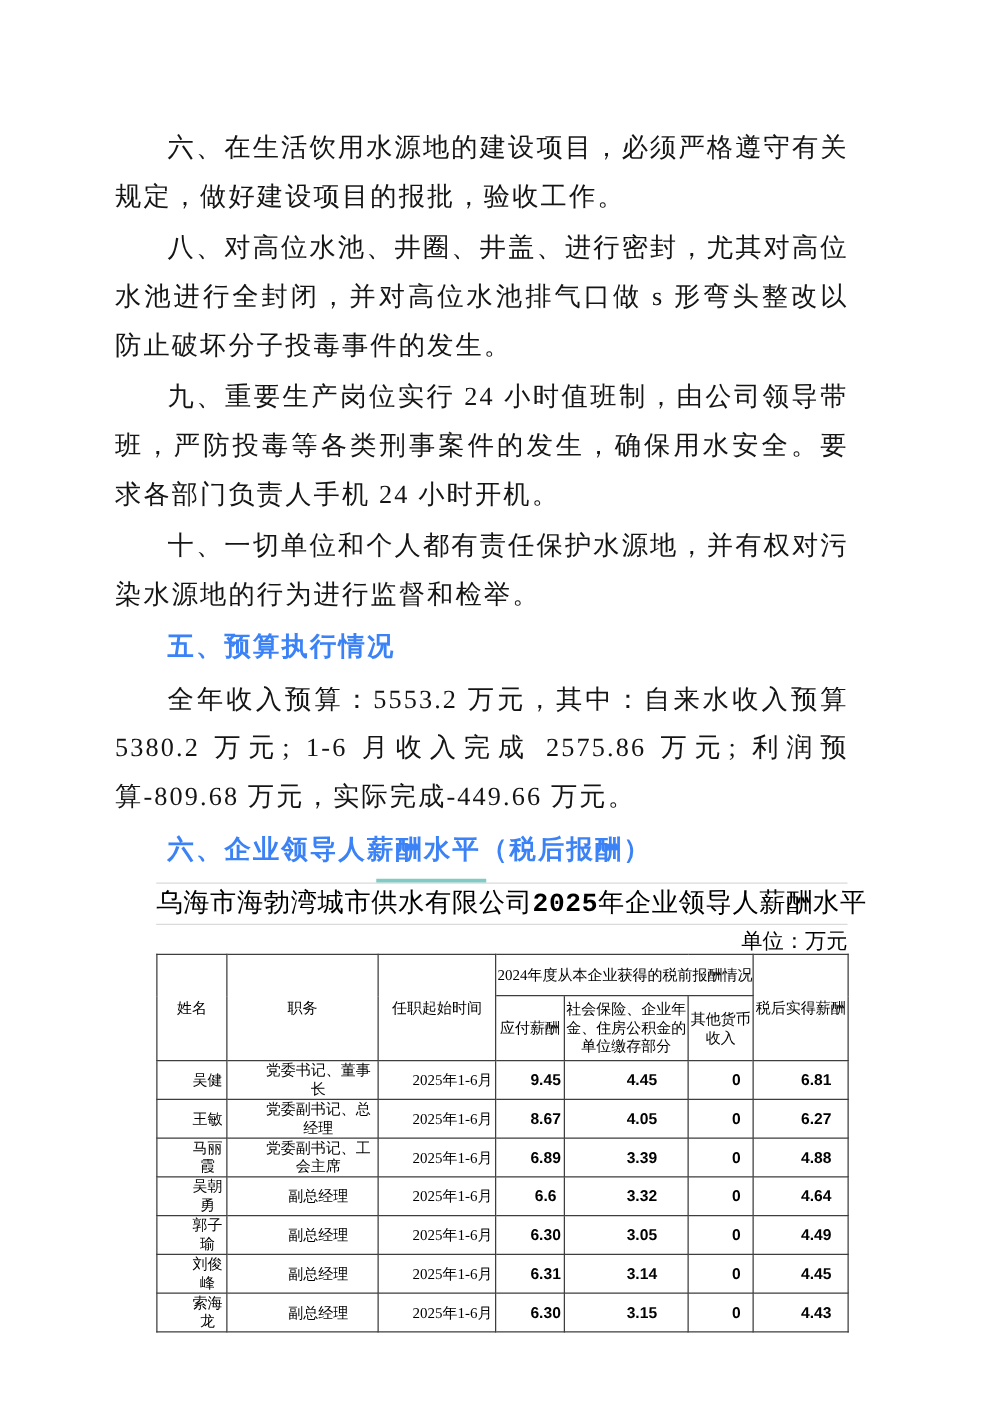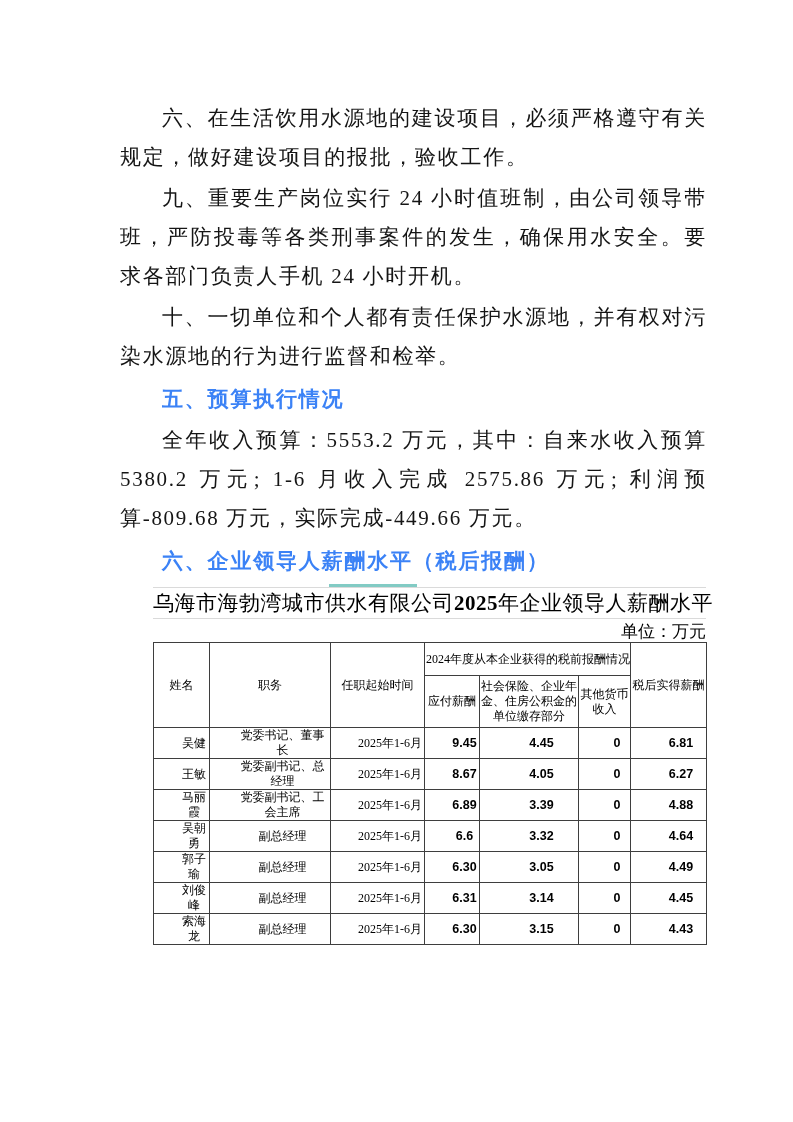--- a/index.html
+++ b/index.html
@@ -8,21 +8,21 @@
     position: relative;
     width: 793px;
     height: 1122px;
     background: #ffffff;
     overflow: hidden;
     font-family: "Liberation Serif", serif;
     color: #141414;
   }
   .doc {
     position: absolute;
-    left: 120px;
+    left: 92px;
     top: 97px;
     width: 587px;
   }
   .body-para {
     margin: 2px 0;
     font-size: 21px;
     line-height: 39px;
     letter-spacing: 1.7px;
     text-align: justify;
     text-indent: 42px;
@@ -60,21 +60,21 @@
   .report-title {
     text-align: center;
     font-size: 21px;
     line-height: 25px;
     padding: 3px 0 2px 0;
     color: #000000;
     letter-spacing: 0.5px;
     white-space: nowrap;
   }
   .report-title .year {
-    font-family: Liberation Serif, serif;
+    font-family: Liberation Mono, monospace;
     font-weight: 700;
   }
   .report-divider { border-top: 1px solid #dadada; height: 0; }
   .unit-note {
     text-align: right;
     font-size: 17px;
     line-height: 13px;
     padding: 6px 0 4px 0;
     color: #000000;
   }
@@ -112,20 +112,21 @@
     font-size: 12.5px;
   }
 </style>
 </head>
 <body>
 
 <div class="page">
   <div class="doc">
 
     <p class="body-para">六、在生活饮用水源地的建设项目，必须严格遵守有关规定，做好建设项目的报批，验收工作。</p>
+    <p class="body-para">八、对高位水池、井圈、井盖、进行密封，尤其对高位水池进行全封闭，并对高位水池排气口做 s 形弯头整改以防止破坏分子投毒事件的发生。</p>
     <p class="body-para">九、重要生产岗位实行 24 小时值班制，由公司领导带班，严防投毒等各类刑事案件的发生，确保用水安全。要求各部门负责人手机 24 小时开机。</p>
     <p class="body-para">十、一切单位和个人都有责任保护水源地，并有权对污染水源地的行为进行监督和检举。</p>
 
     <h3 class="sec-heading">五、预算执行情况</h3>
     <p class="body-para">全年收入预算：5553.2 万元，其中：自来水收入预算 5380.2 万元; 1-6 月收入完成 2575.86 万元; 利润预算-809.68 万元，实际完成-449.66 万元。</p>
 
     <h3 class="sec-heading">六、企业领导人薪酬水平（税后报酬）</h3>
 
     <div class="report">
       <div class="report-topline">

